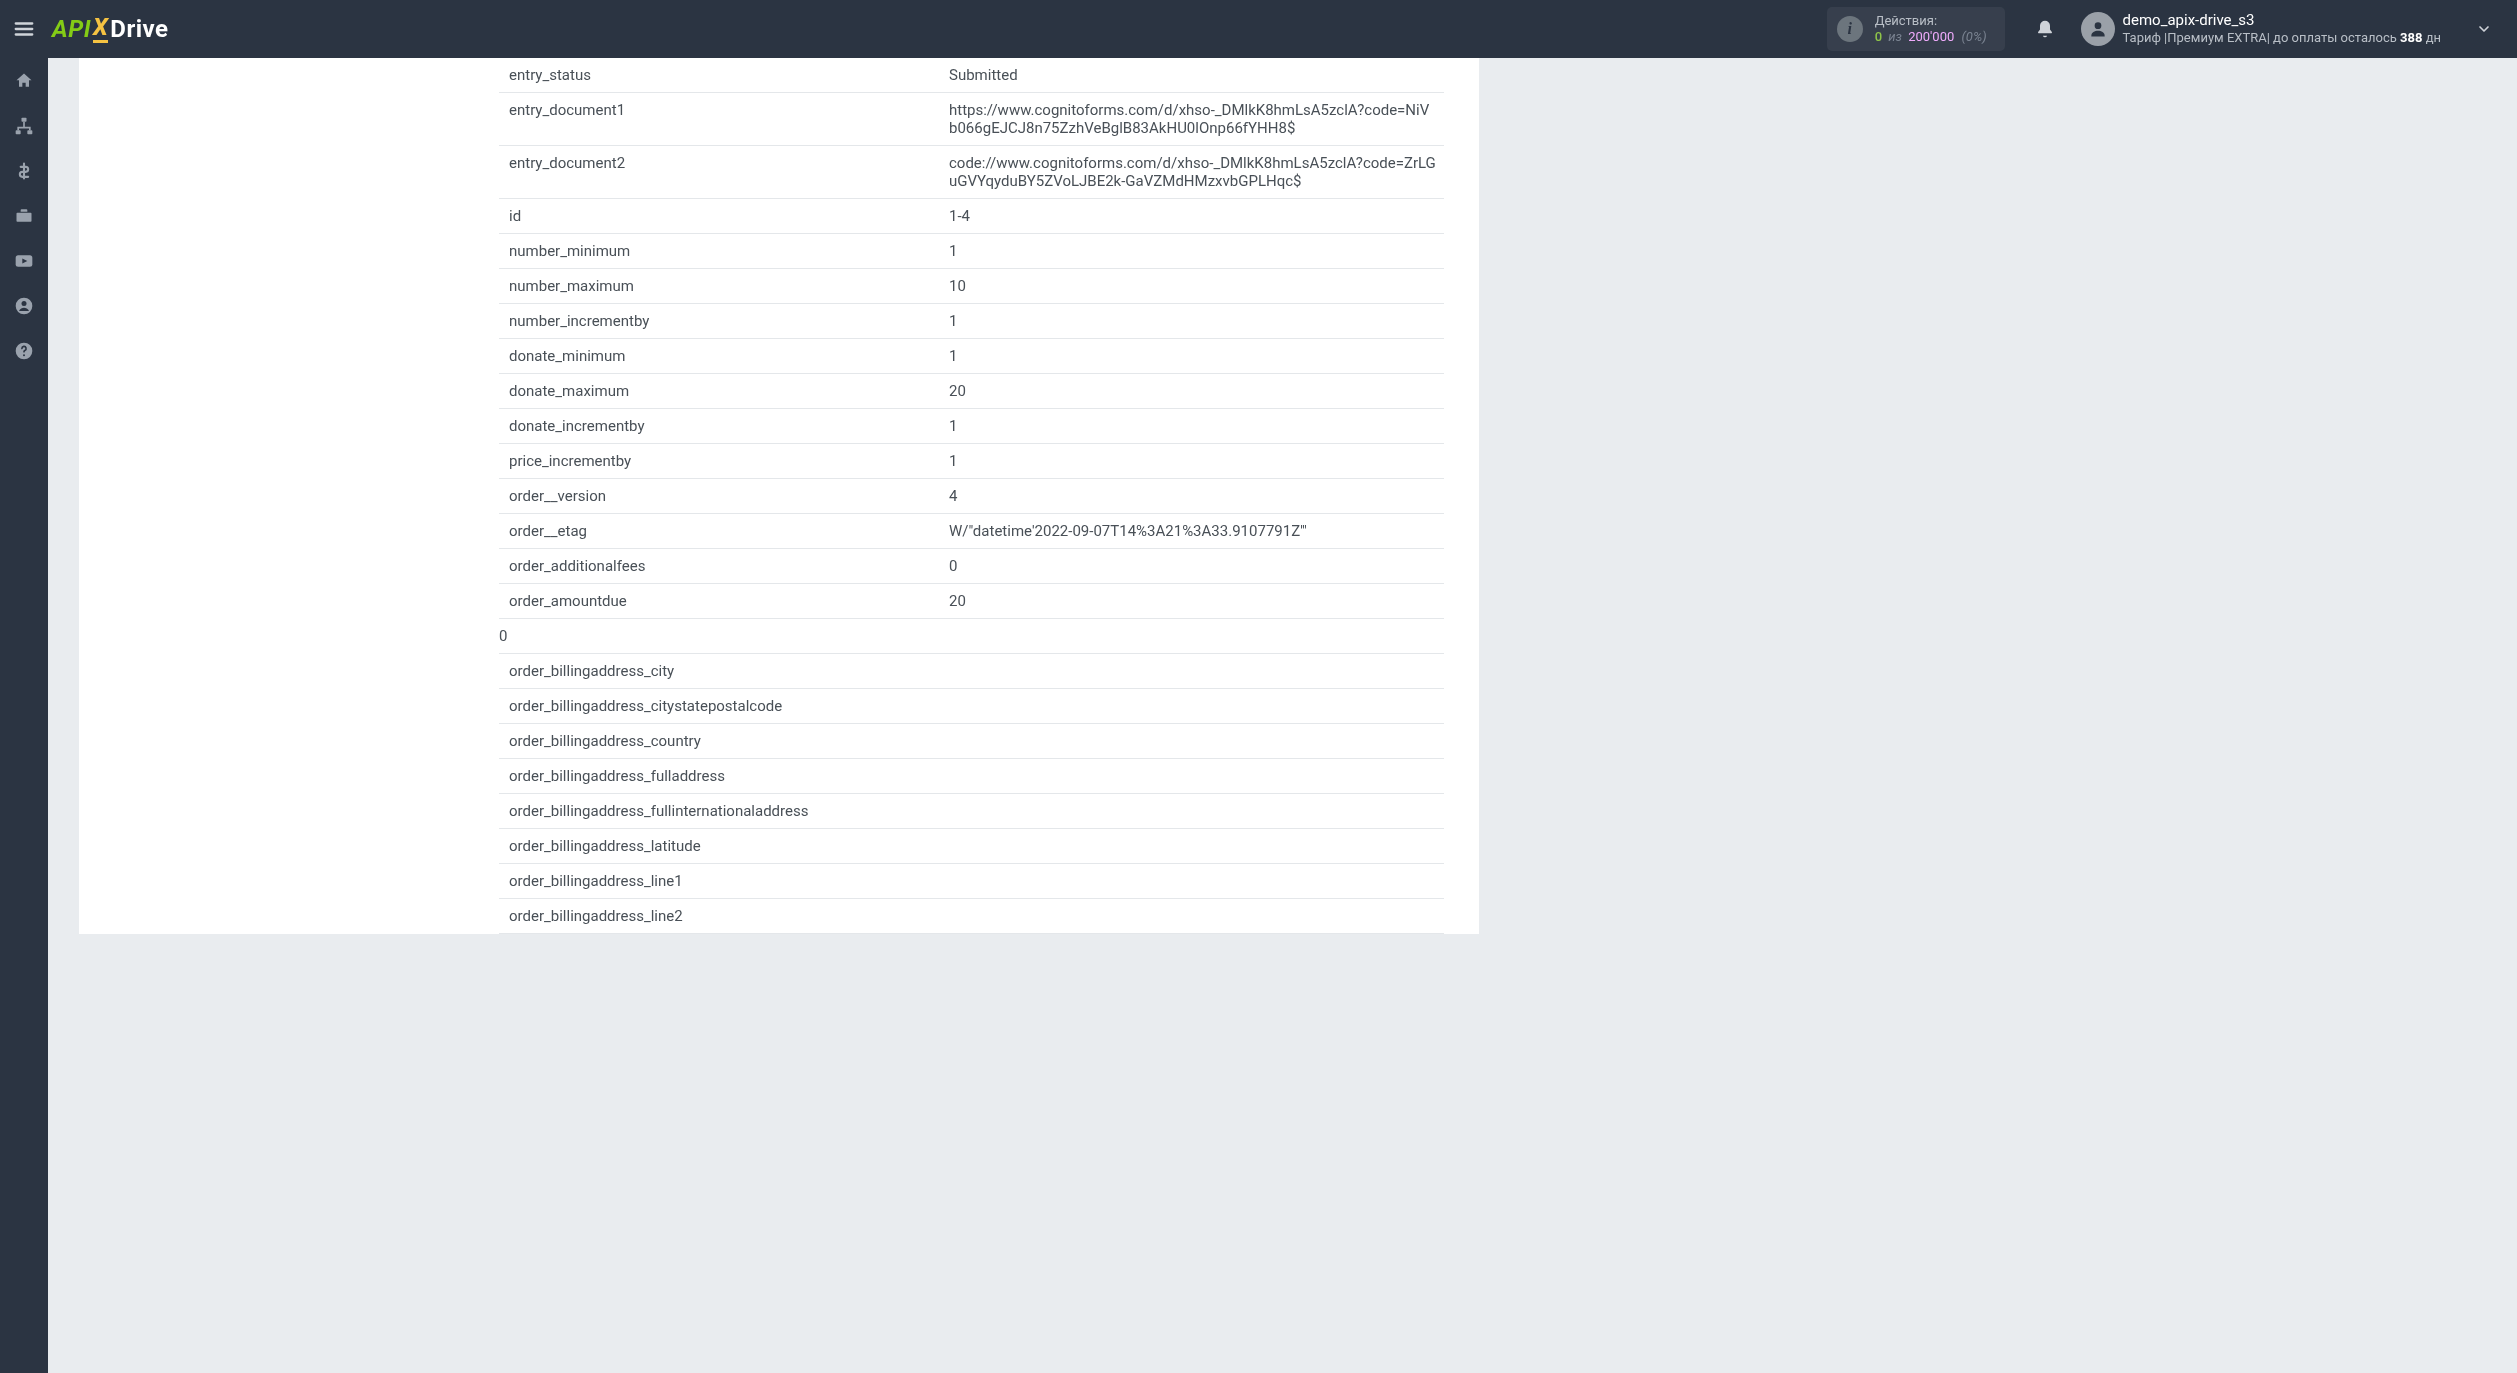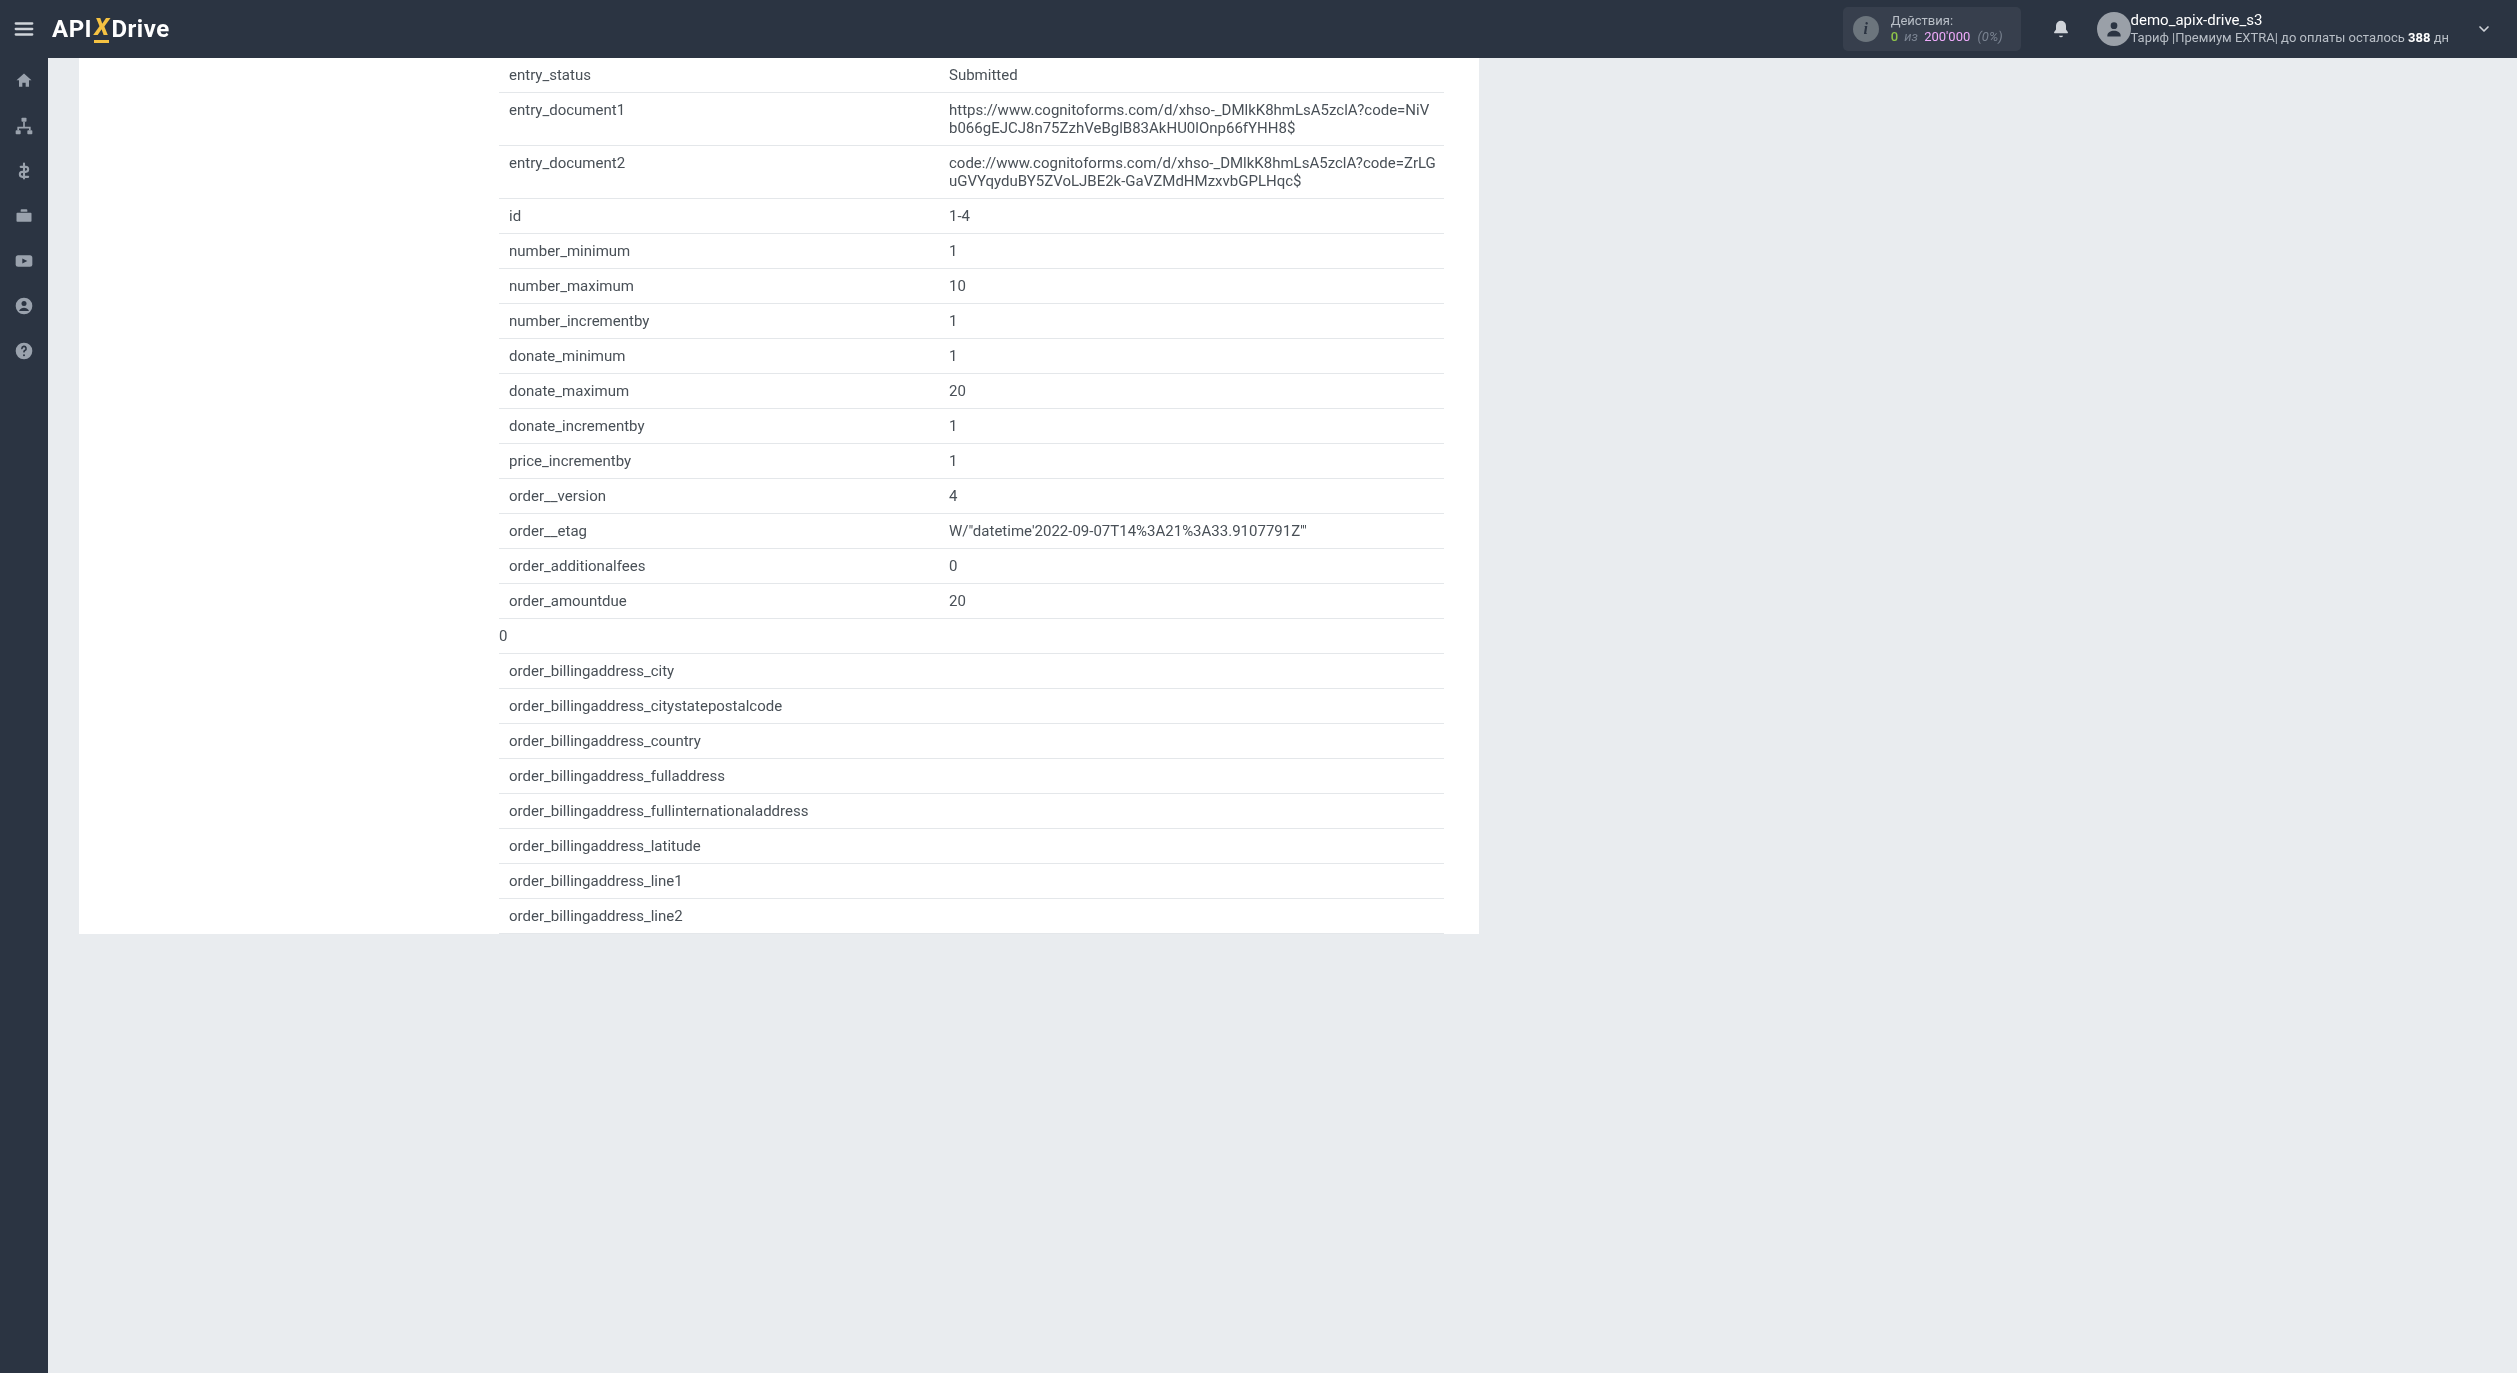--- a/index.html
+++ b/index.html
@@ -26,21 +26,21 @@
   cursor: pointer;
 }
 .menu-btn svg { width: 22px; height: 22px; }
 .logo {
   display: flex; align-items: center;
   margin-left: 4px;
   font-size: 24px;
   font-weight: 700;
   letter-spacing: 0.5px;
 }
-.logo-api { color: #ffffff; }
+.logo-api { color: #84cc16; font-style: italic; }
 .logo-x { color: #f5c242; font-style: italic; font-weight: 800; margin: 0 2px; border-bottom: 3px solid #f5c242; line-height: 1; padding-bottom: 1px;}
 .logo-drive { color: #fff; }
 .topbar-spacer { flex: 1; }
 .actions-box {
   background: rgba(255,255,255,0.06);
   border-radius: 5px;
   padding: 6px 18px 6px 10px;
   display: flex;
   align-items: center;
   gap: 12px;
@@ -65,21 +65,21 @@
 .actions-max { color: #f0abfc; }
 .actions-pct { color: #7a8391; margin-left: 4px; font-style: italic; }
 .bell {
   width: 40px; height: 40px;
   display: flex; align-items: center; justify-content: center;
   cursor: pointer;
   margin-right: 8px;
 }
 .bell svg { width: 20px; height: 20px; }
 .user-block {
-  display: flex; align-items: center; gap: 0;
+  display: flex; align-items: center; gap: 8px;
   cursor: pointer;
   padding: 0 8px;
 }
 .avatar {
   width: 34px; height: 34px;
   border-radius: 50%;
   background: #9aa0a8;
   display: flex; align-items: center; justify-content: center;
 }
 .avatar svg { width: 20px; height: 20px; }

